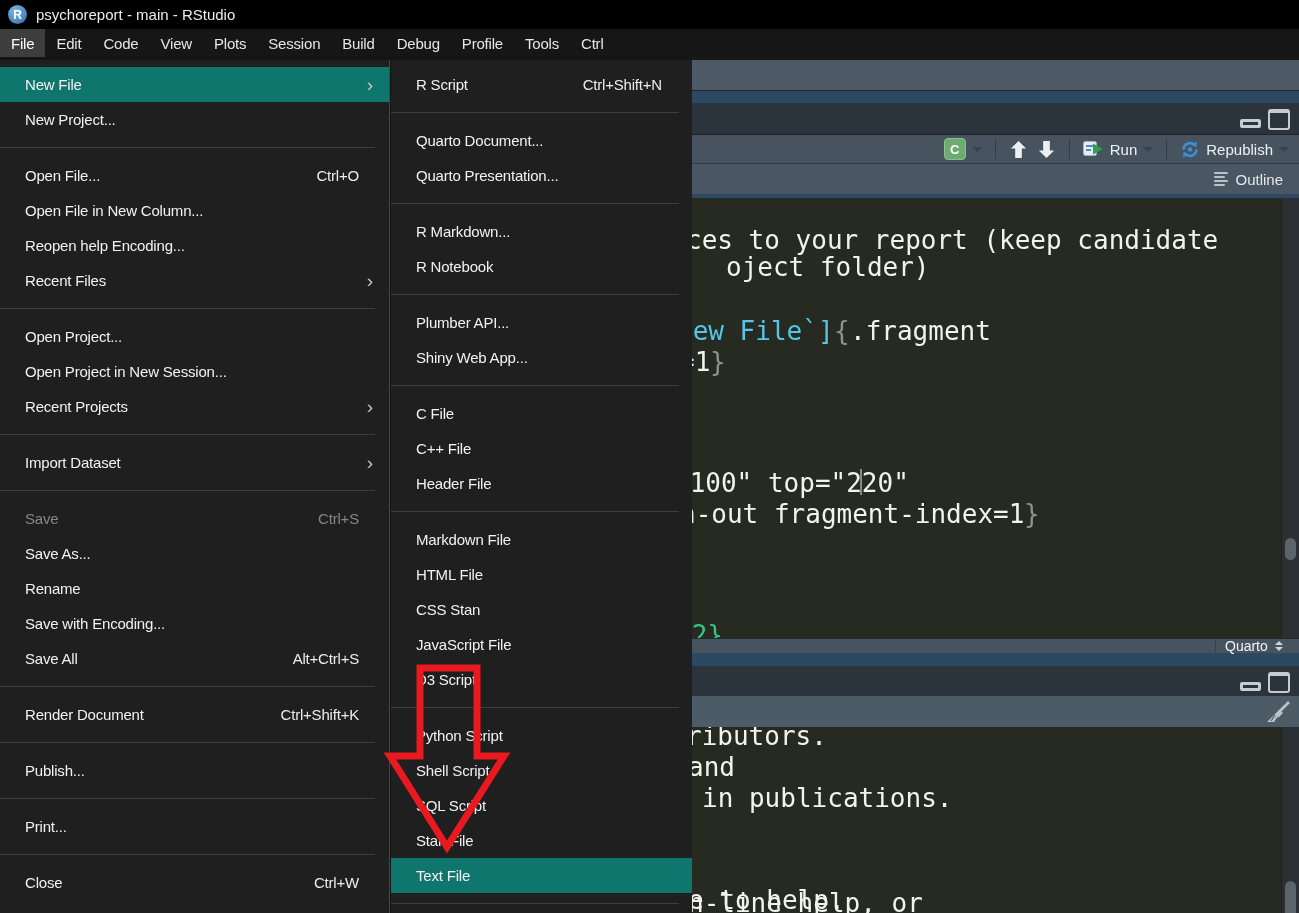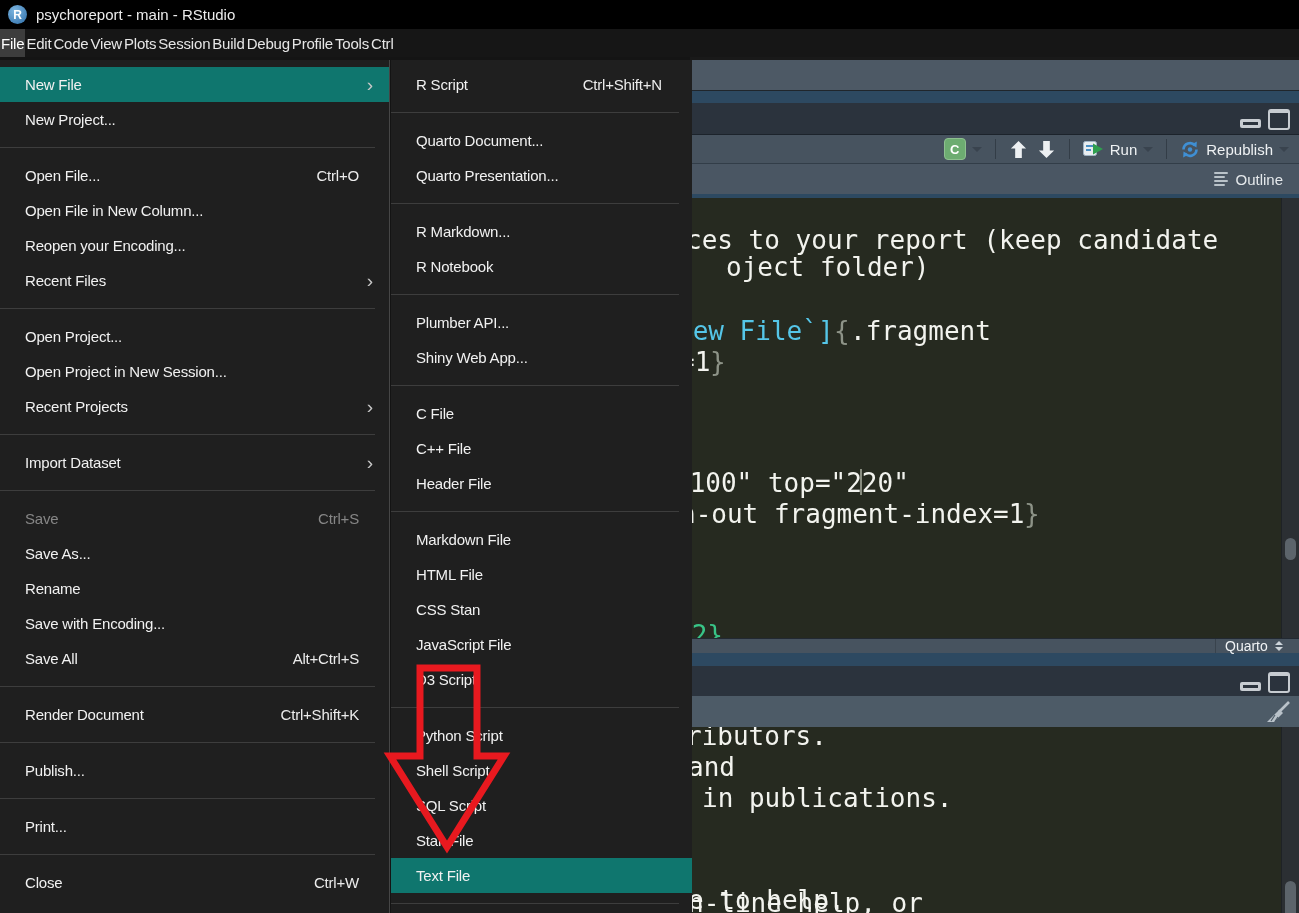--- a/index.html
+++ b/index.html
@@ -11,21 +11,21 @@
   
   .titlebar{position:absolute;left:0;top:0;width:100%;height:29px;background:#000;
     display:flex;align-items:center;gap:9px;padding-left:8px;box-sizing:border-box;
     color:#ececec;font-size:15px;z-index:5}
   .app-icon{width:19px;height:19px;border-radius:50%;flex:0 0 auto;
     background:radial-gradient(circle at 35% 30%,#7db6e0,#2d6da8);
     color:#fff;font-size:12px;font-weight:bold;display:flex;align-items:center;justify-content:center}
   
   .menubar{position:absolute;left:0;top:29px;width:100%;height:28px;background:#161616;
     display:flex;align-items:stretch;font-size:15px;color:#e6e6e6;z-index:5;letter-spacing:-0.2px}
-  .mb-item{padding:0 1px;display:flex;align-items:center;cursor:default}
+  .mb-item{padding:0 11px;display:flex;align-items:center;cursor:default}
   .mb-item[data-state="active"]{background:#3d3d3d;color:#fff}
   
   .workspace{position:absolute;left:690px;top:57px;width:609px;height:856px;z-index:10;
     display:flex;flex-direction:column;background:#262a20}
   .strip-top{height:34px;background:#4d5965;border-top:3px solid #191919;border-bottom:1px solid #20262c;box-sizing:border-box}
   .strip-blue{height:12px;background:#2d4961}
   .pane-hdr{height:31px;background:#2b333d;position:relative}
   .winbtns{position:absolute;right:9px;top:6px;display:flex;gap:7px;align-items:flex-end}
   .btn-min{width:21px;height:9px;background:#c7ccd1;border-radius:2px;position:relative;margin-bottom:2px}
   .btn-min::after{content:"";position:absolute;left:3px;right:3px;top:3px;height:3px;background:#2b333d}
@@ -260,21 +260,21 @@
       <span class="mi-label">Open File...</span>
       <span class="mi-shortcut">Ctrl+O</span>
       <span class="mi-chevron"></span>
     </div>
     <div class="mi">
       <span class="mi-label">Open File in New Column...</span>
       <span class="mi-shortcut"></span>
       <span class="mi-chevron"></span>
     </div>
     <div class="mi">
-      <span class="mi-label">Reopen your Encoding...</span>
+      <span class="mi-label">Reopen help Encoding...</span>
       <span class="mi-shortcut"></span>
       <span class="mi-chevron"></span>
     </div>
     <div class="mi">
       <span class="mi-label">Recent Files</span>
       <span class="mi-shortcut"></span>
       <span class="mi-chevron">›</span>
     </div>
     <div class="mi" data-state="separator">
       <span class="mi-label"></span>

